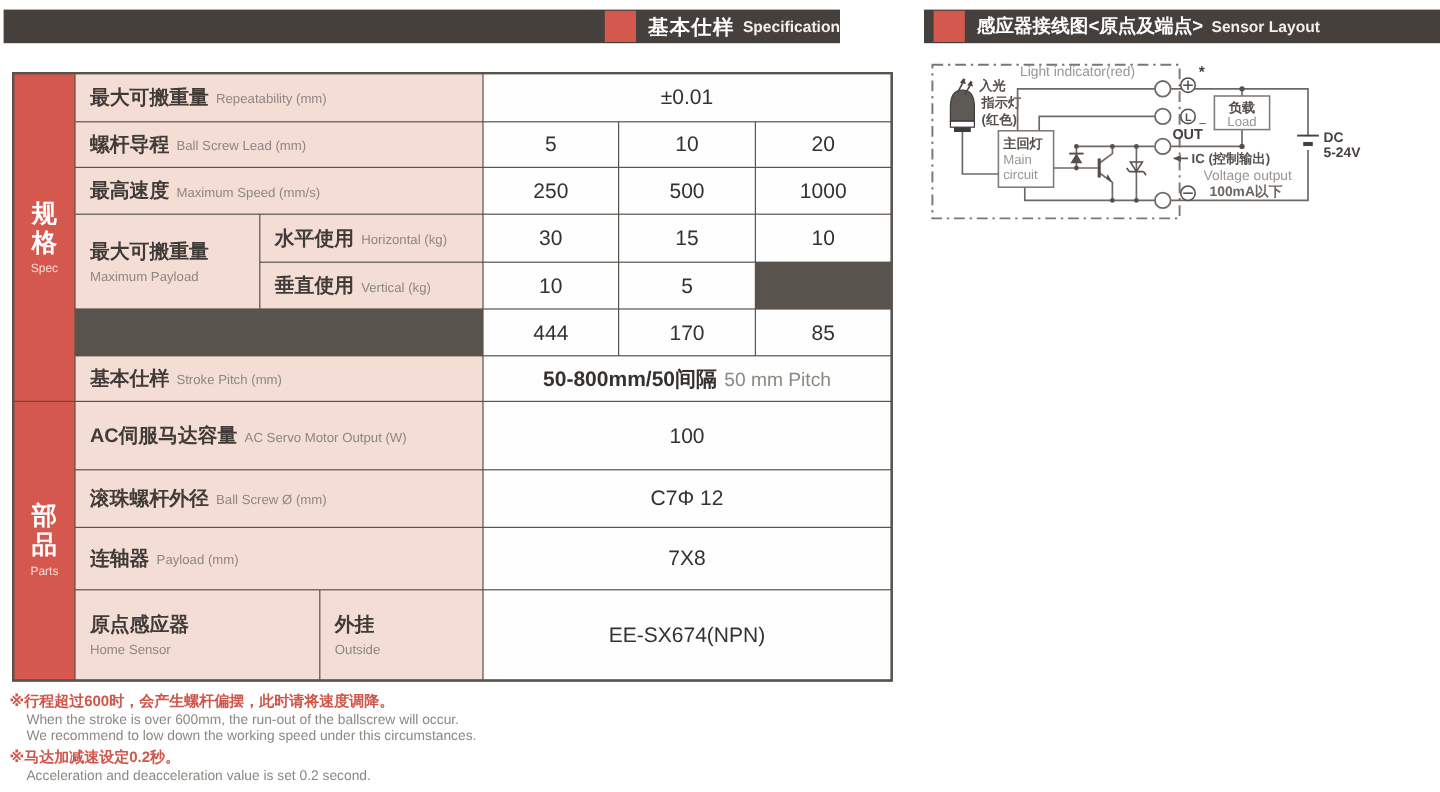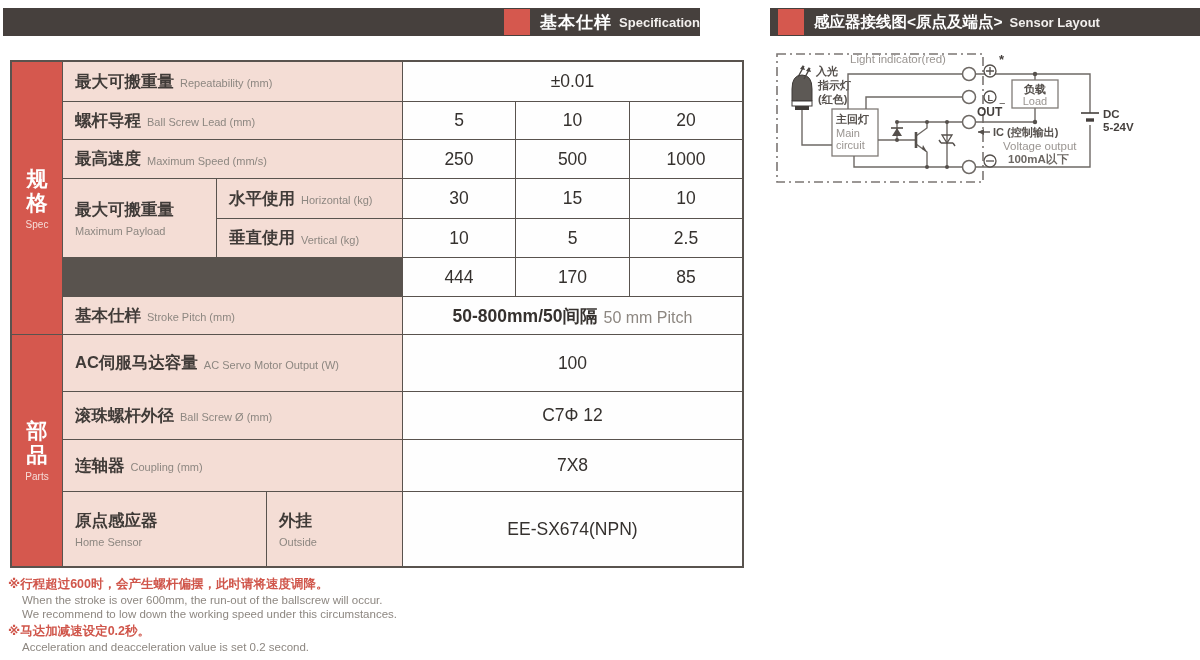--- a/index.html
+++ b/index.html
@@ -100,21 +100,20 @@
   </div>
   <div class="cell white" style="grid-area:4/5/5/6;">30</div>
   <div class="cell white" style="grid-area:4/6/5/7;">15</div>
   <div class="cell white" style="grid-area:4/7/5/8;">10</div>
   <div class="cell pink" style="grid-area:5/3/6/5;">
     <span class="zh">垂直使用</span>
     <span class="en">Vertical (kg)</span>
   </div>
   <div class="cell white" style="grid-area:5/5/6/6;">10</div>
   <div class="cell white" style="grid-area:5/6/6/7;">5</div>
-  <div class="cell white" style="grid-area:5/7/6/8;">2.5</div>
 
   <div class="cell white" style="grid-area:6/5/7/6;">444</div>
   <div class="cell white" style="grid-area:6/6/7/7;">170</div>
   <div class="cell white" style="grid-area:6/7/7/8;">85</div>
 
   <div class="cell pink" style="grid-area:7/2/8/5;">
     <span class="zh">基本仕样</span>
     <span class="en">Stroke Pitch (mm)</span>
   </div>
   <div class="cell white" style="grid-area:7/5/8/8; font-weight:bold;">
@@ -129,21 +128,21 @@
   <div class="cell white" style="grid-area:8/5/9/8;">100</div>
 
   <div class="cell pink" style="grid-area:9/2/10/5;">
     <span class="zh">滚珠螺杆外径</span>
     <span class="en">Ball Screw Ø (mm)</span>
   </div>
   <div class="cell white" style="grid-area:9/5/10/8;">C7Φ 12</div>
 
   <div class="cell pink" style="grid-area:10/2/11/5;">
     <span class="zh">连轴器</span>
-    <span class="en">Coupling (mm)</span>
+    <span class="en">Payload (mm)</span>
   </div>
   <div class="cell white" style="grid-area:10/5/11/8;">7X8</div>
 
   <div class="cell pink two-line" style="grid-area:11/4/12/5;">
     <span class="zh">外挂</span>
     <span class="en">Outside</span>
   </div>
   <div class="cell pink two-line" style="grid-area:11/2/12/4;">
     <span class="zh">原点感应器</span>
     <span class="en">Home Sensor</span>

